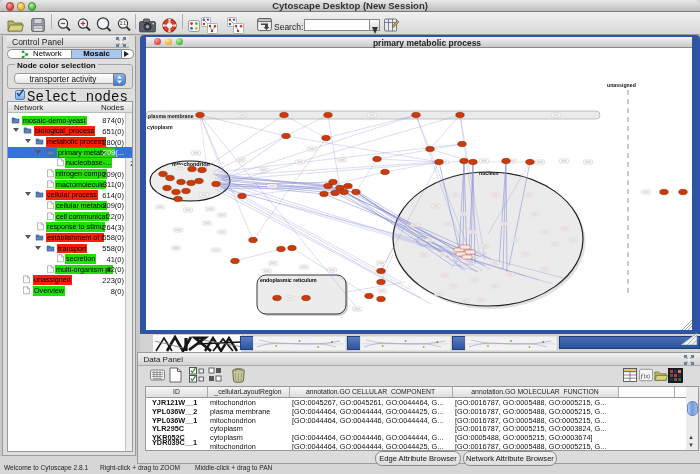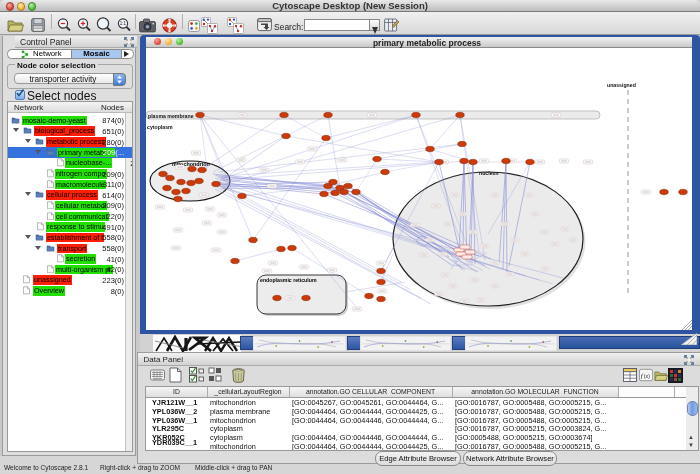--- a/index.html
+++ b/index.html
@@ -8,29 +8,29 @@
 #titlebar{left:0;top:0;width:700px;height:11px;background:linear-gradient(#e9e9e9,#bdbdbd);border-bottom:1px solid #7a7a7a;border-radius:5px 5px 0 0;}
 .tl{position:absolute;top:4px;width:6.5px;height:6.5px;border-radius:50%;}
 #title-text{position:absolute;top:0px;left:0;width:700px;text-align:center;font-size:9.5px;font-weight:bold;color:#333;}
 #toolbar{left:0;top:12px;width:700px;height:22px;background:linear-gradient(#f0f0f0,#d8d8d8);border-bottom:1px solid #9a9a9a;}
 .sep{position:absolute;top:2px;width:1px;height:15px;background:#b0b0b0;}
 #statusbar{left:0;top:456px;z-index:1;width:700px;height:18px;background:#d6d6d6;font-size:6.6px;color:#222;}
 #main{left:0;top:36px;width:700px;height:420px;background:#c9c9c9;}
 
 
 #cpanel{left:2px;top:0px;width:134px;height:420px;background:#dedede;border:1px solid #9b9b9b;border-top:none;box-sizing:border-box;}
-#cpanel-title{position:absolute;left:12px;top:0;width:122px;height:12px;background:linear-gradient(#f0f0f0,#d2d2d2);border-bottom:1px solid #aaa;font-size:8.5px;color:#222;padding-left:5px;line-height:12px;box-sizing:border-box;}
+#cpanel-title{position:absolute;left:4px;top:0;width:122px;height:12px;background:linear-gradient(#f0f0f0,#d2d2d2);border-bottom:1px solid #aaa;font-size:8.5px;color:#222;padding-left:5px;line-height:12px;box-sizing:border-box;}
 #tabbar{position:absolute;left:4px;top:13px;width:125px;height:8px;background:#fff;border:1px solid #8b8b8b;border-radius:4.5px;overflow:hidden;}
 #tab-mosaic{position:absolute;left:63px;top:0;width:49px;height:8px;background:#a8c8f0;border-left:1px solid #8b8b8b;border-right:1px solid #8b8b8b;font-weight:bold;text-align:center;font-size:7.8px;line-height:8px;}
 #groupbox{position:absolute;left:4px;top:28px;width:124px;height:23px;border:1px solid #a5a5a5;border-radius:3px;}
 #groupbox-label{position:absolute;left:7px;top:-4px;background:#dedede;font-size:8px;font-weight:bold;color:#111;padding:0 2px;}
 #combo{position:absolute;left:6px;top:8px;width:112px;height:11px;background:linear-gradient(#ffffff,#e8e8e8);border:1px solid #999;border-radius:4px;font-size:8.2px;text-align:center;line-height:11px;color:#111;padding-right:14px;box-sizing:border-box;}
 #combo-btn{position:absolute;right:-1px;top:-1px;width:11px;height:11px;background:linear-gradient(#8db6ea,#3e7cd6);border:1px solid #777;border-radius:0 4px 4px 0;}
 #checkbox{position:absolute;left:12px;top:54px;width:8px;height:8px;background:linear-gradient(#cfe2f7,#7aaded);border:1px solid #5580b0;border-radius:2px;}
-#checklabel{position:absolute;left:24px;top:53px;font-size:12px;color:#111;}
+#checklabel{position:absolute;left:24px;top:53px;font-size:14px;color:#111;font-family:Liberation Mono, monospace;}
 #tree{position:absolute;left:4px;top:65px;width:126px;height:351px;background:#fff;border:1px solid #999;box-sizing:border-box;overflow:hidden;}
 #treehead{position:absolute;left:0;top:0;width:124px;height:10px;background:linear-gradient(#f4f4f4,#ddd);border-bottom:1px solid #bbb;font-size:8px;color:#222;}
 .trow{position:absolute;left:0;width:124px;height:10.6px;font-size:7.2px;white-space:nowrap;}
 .tcount{position:absolute;right:8px;top:1px;font-size:7.5px;color:#111;}
 .tlabel{position:absolute;top:0.5px;padding:0 1px;line-height:9.6px;}
 .bgG{background:#21e000;}
 .bgR{background:#ff1f06;}
 .tri{position:absolute;top:2.5px;width:0;height:0;border-left:3.2px solid transparent;border-right:3.2px solid transparent;border-top:4.5px solid #555;}
 .fold{position:absolute;top:1.5px;width:9px;height:7px;}
 .file{position:absolute;top:0.5px;width:7px;height:8.6px;}
@@ -783,21 +783,21 @@
           </svg>
           <span class="tlabel bgG" style="left:47px;">cell communicat</span>
           <span class="tcount" style="">22(0)</span>
         </div>
       <div class="trow" style="top:119.7px;">
           <svg class="file" style="left:29px" width="8" height="9" viewBox="0 0 8 9">
             <path d="M0.5 0.5 L5.2 0.5 L7.5 2.8 L7.5 8.5 L0.5 8.5 Z" fill="#fdfdfd" stroke="#8a8a8a" stroke-width="0.7"></path>
             <path d="M5.2 0.5 L5.2 2.8 L7.5 2.8" fill="none" stroke="#8a8a8a" stroke-width="0.7"></path>
           </svg>
           <span class="tlabel bgG" style="left:38px;">response to stimu</span>
-          <span class="tcount" style="">491(0)</span>
+          <span class="tcount" style="">264(3)</span>
         </div>
       <div class="trow" style="top:130.3px;">
           <div class="tri" style="left:17px;"></div>
           <svg class="fold" style="left:27px" width="9" height="8" viewBox="0 0 9 8">
             <path d="M0.5 2.2 L0.5 7 L8.5 7 L8.5 2.2 Z" fill="#5c80ba" stroke="#3c5a88" stroke-width="0.6"></path>
             <path d="M0.5 2.2 L0.5 1 L3.4 1 L4.2 2.2 Z" fill="#5c80ba" stroke="#3c5a88" stroke-width="0.6"></path>
           </svg>
           <span class="tlabel bgR" style="left:38px;">establishment of l</span>
           <span class="tcount" style="">558(0)</span>
         </div>

